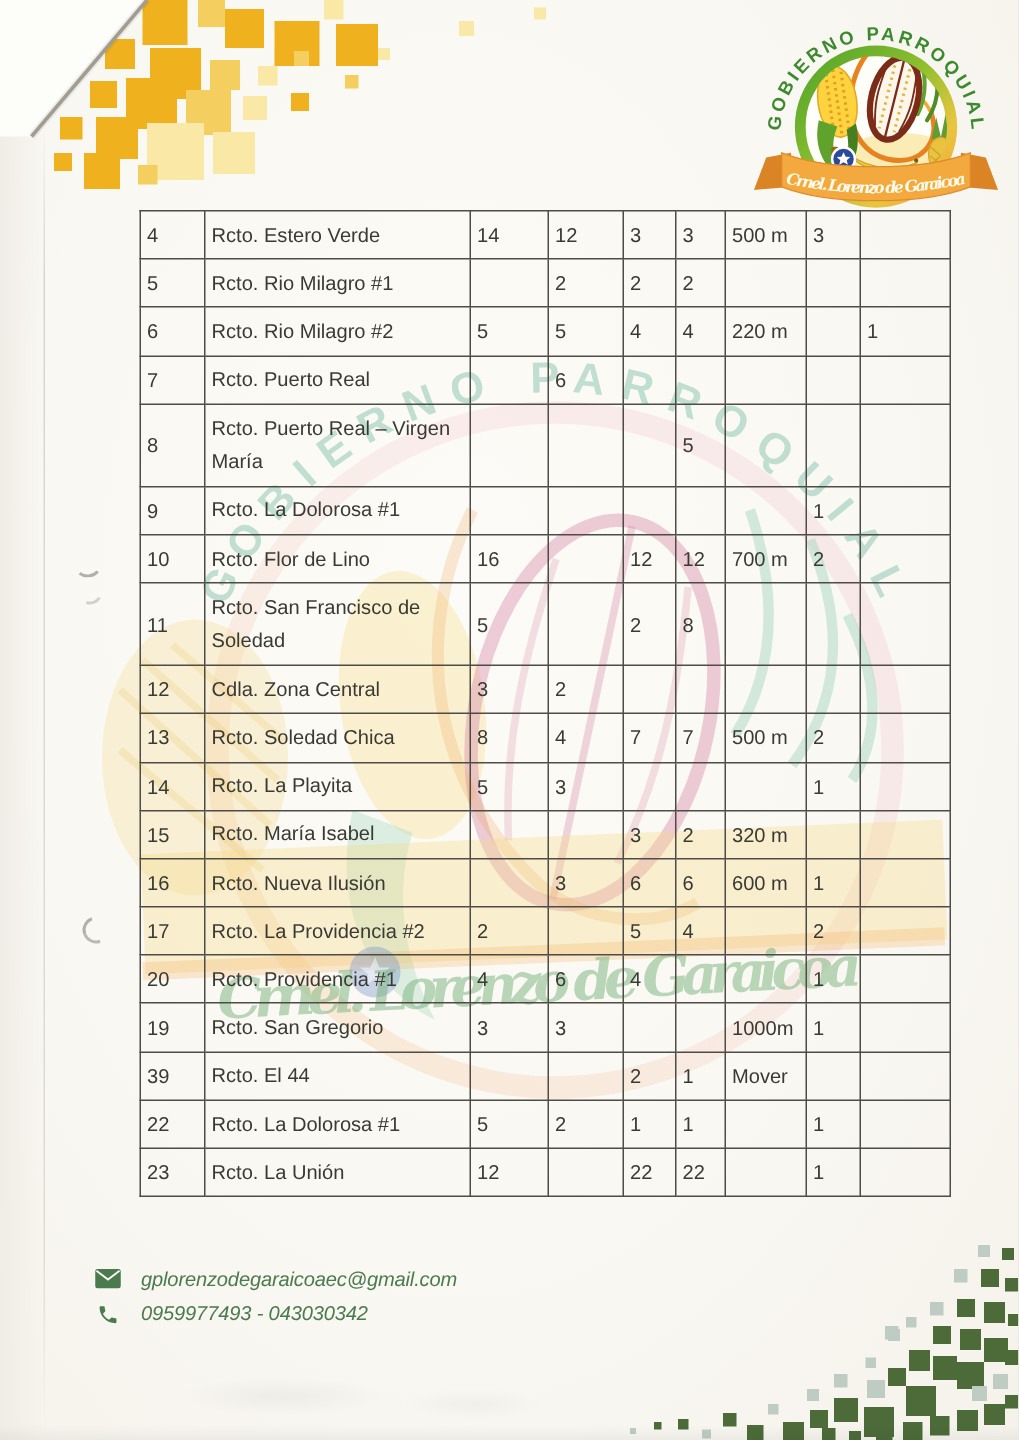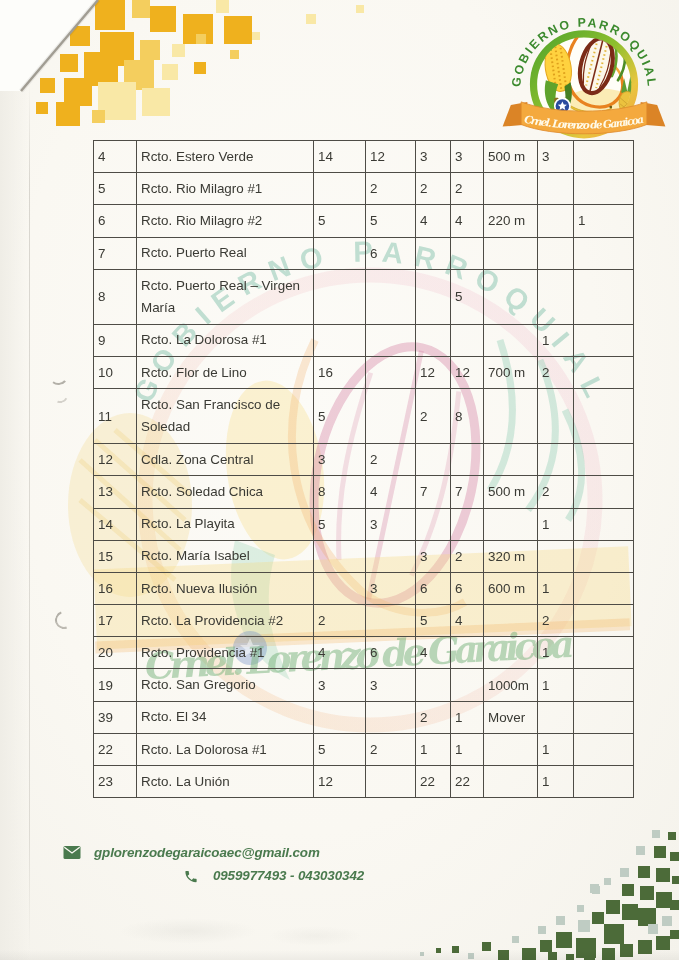--- a/index.html
+++ b/index.html
@@ -31,25 +31,25 @@
     vertical-align:middle;padding:2px 4px;
     background:transparent;overflow:hidden;
   }
   table.recintos tr{height:32.2px;}
   table.recintos tr.tall{height:55px;}
   td.c-num{padding-left:10px;}
   td.c-name{padding-left:18px;line-height:1.62;}
   td.c-val{padding-left:8px;}
 
   .footer{position:absolute;left:63px;top:845px;width:420px;
-    color:#4a7a4e;font-style:italic;font-weight:bold;font-size:13.4px;letter-spacing:-0.1px;}
+    color:#4a7a4e;font-style:italic;font-weight:normal;font-size:13.4px;letter-spacing:-0.1px;}
   .contact-line{display:flex;align-items:flex-start;margin-bottom:8px;}
   .contact-line .ico{flex:0 0 18px;margin-right:13px;margin-top:1px;}
   .addr div{line-height:15.5px;}
-  .phone-line{margin-top:1px;justify-content:center;}
+  .phone-line{margin-top:1px;}
 
   .crescent{position:absolute;border:2px solid transparent;border-radius:50%;}
   .hole1{left:49px;top:367px;width:15px;height:14px;border-bottom-color:#b3b0a8;transform:rotate(-6deg);}
   .hole1b{left:53px;top:389px;width:11px;height:10px;border-bottom-color:#c4c1ba;transform:rotate(-20deg);opacity:.7;}
   .hole2{left:55px;top:611px;width:14px;height:14px;border-left-color:#b3b0a8;border-bottom-color:#bdbab2;transform:rotate(25deg);}
   .smudge{position:absolute;border-radius:50%;}
   .s1{left:118px;top:918px;width:140px;height:26px;background:radial-gradient(rgba(120,120,112,.08),transparent 70%);}
   .s2{left:268px;top:926px;width:95px;height:20px;background:radial-gradient(rgba(120,120,112,.06),transparent 70%);}
 </style>
 </head>
@@ -435,21 +435,21 @@
           <td class="c-val">3</td>
           <td class="c-val">3</td>
           <td class="c-val"></td>
           <td class="c-val"></td>
           <td class="c-val">1000m</td>
           <td class="c-val">1</td>
           <td class="c-val"></td>
         </tr>
         <tr>
           <td class="c-num">39</td>
-          <td class="c-name">Rcto. El 34</td>
+          <td class="c-name">Rcto. El 44</td>
           <td class="c-val"></td>
           <td class="c-val"></td>
           <td class="c-val">2</td>
           <td class="c-val">1</td>
           <td class="c-val">Mover</td>
           <td class="c-val"></td>
           <td class="c-val"></td>
         </tr>
         <tr>
           <td class="c-num">22</td>

